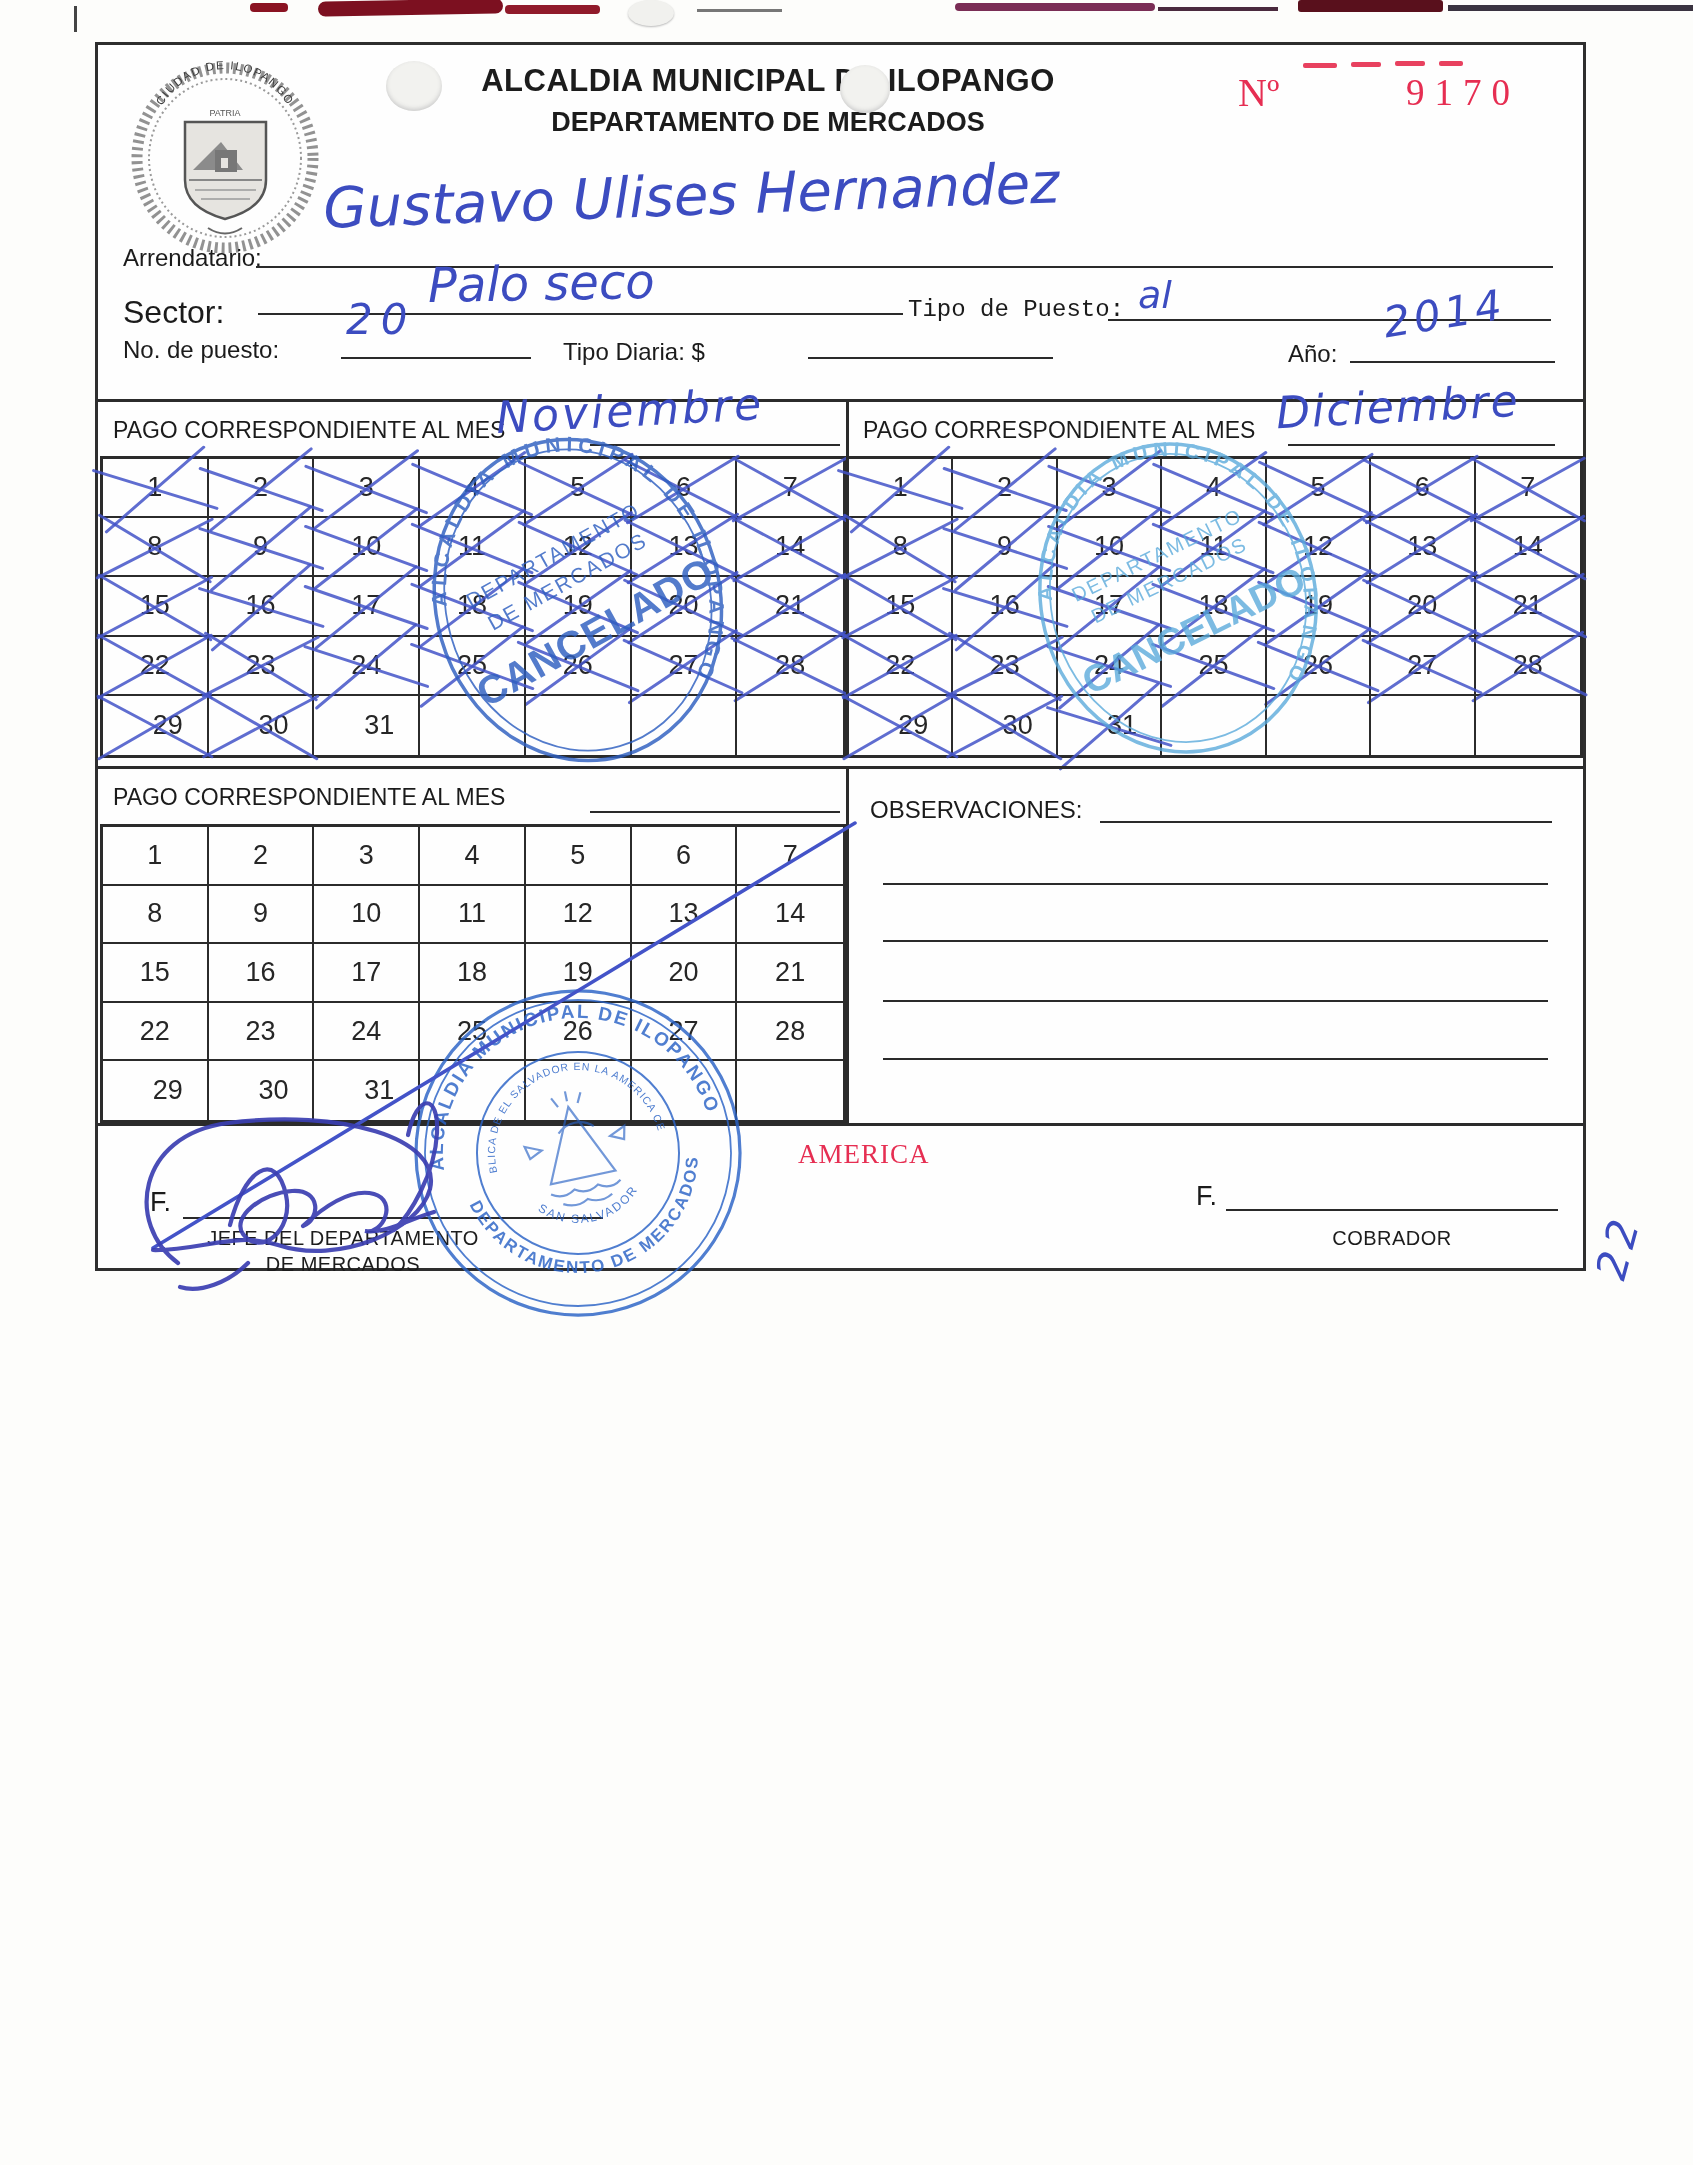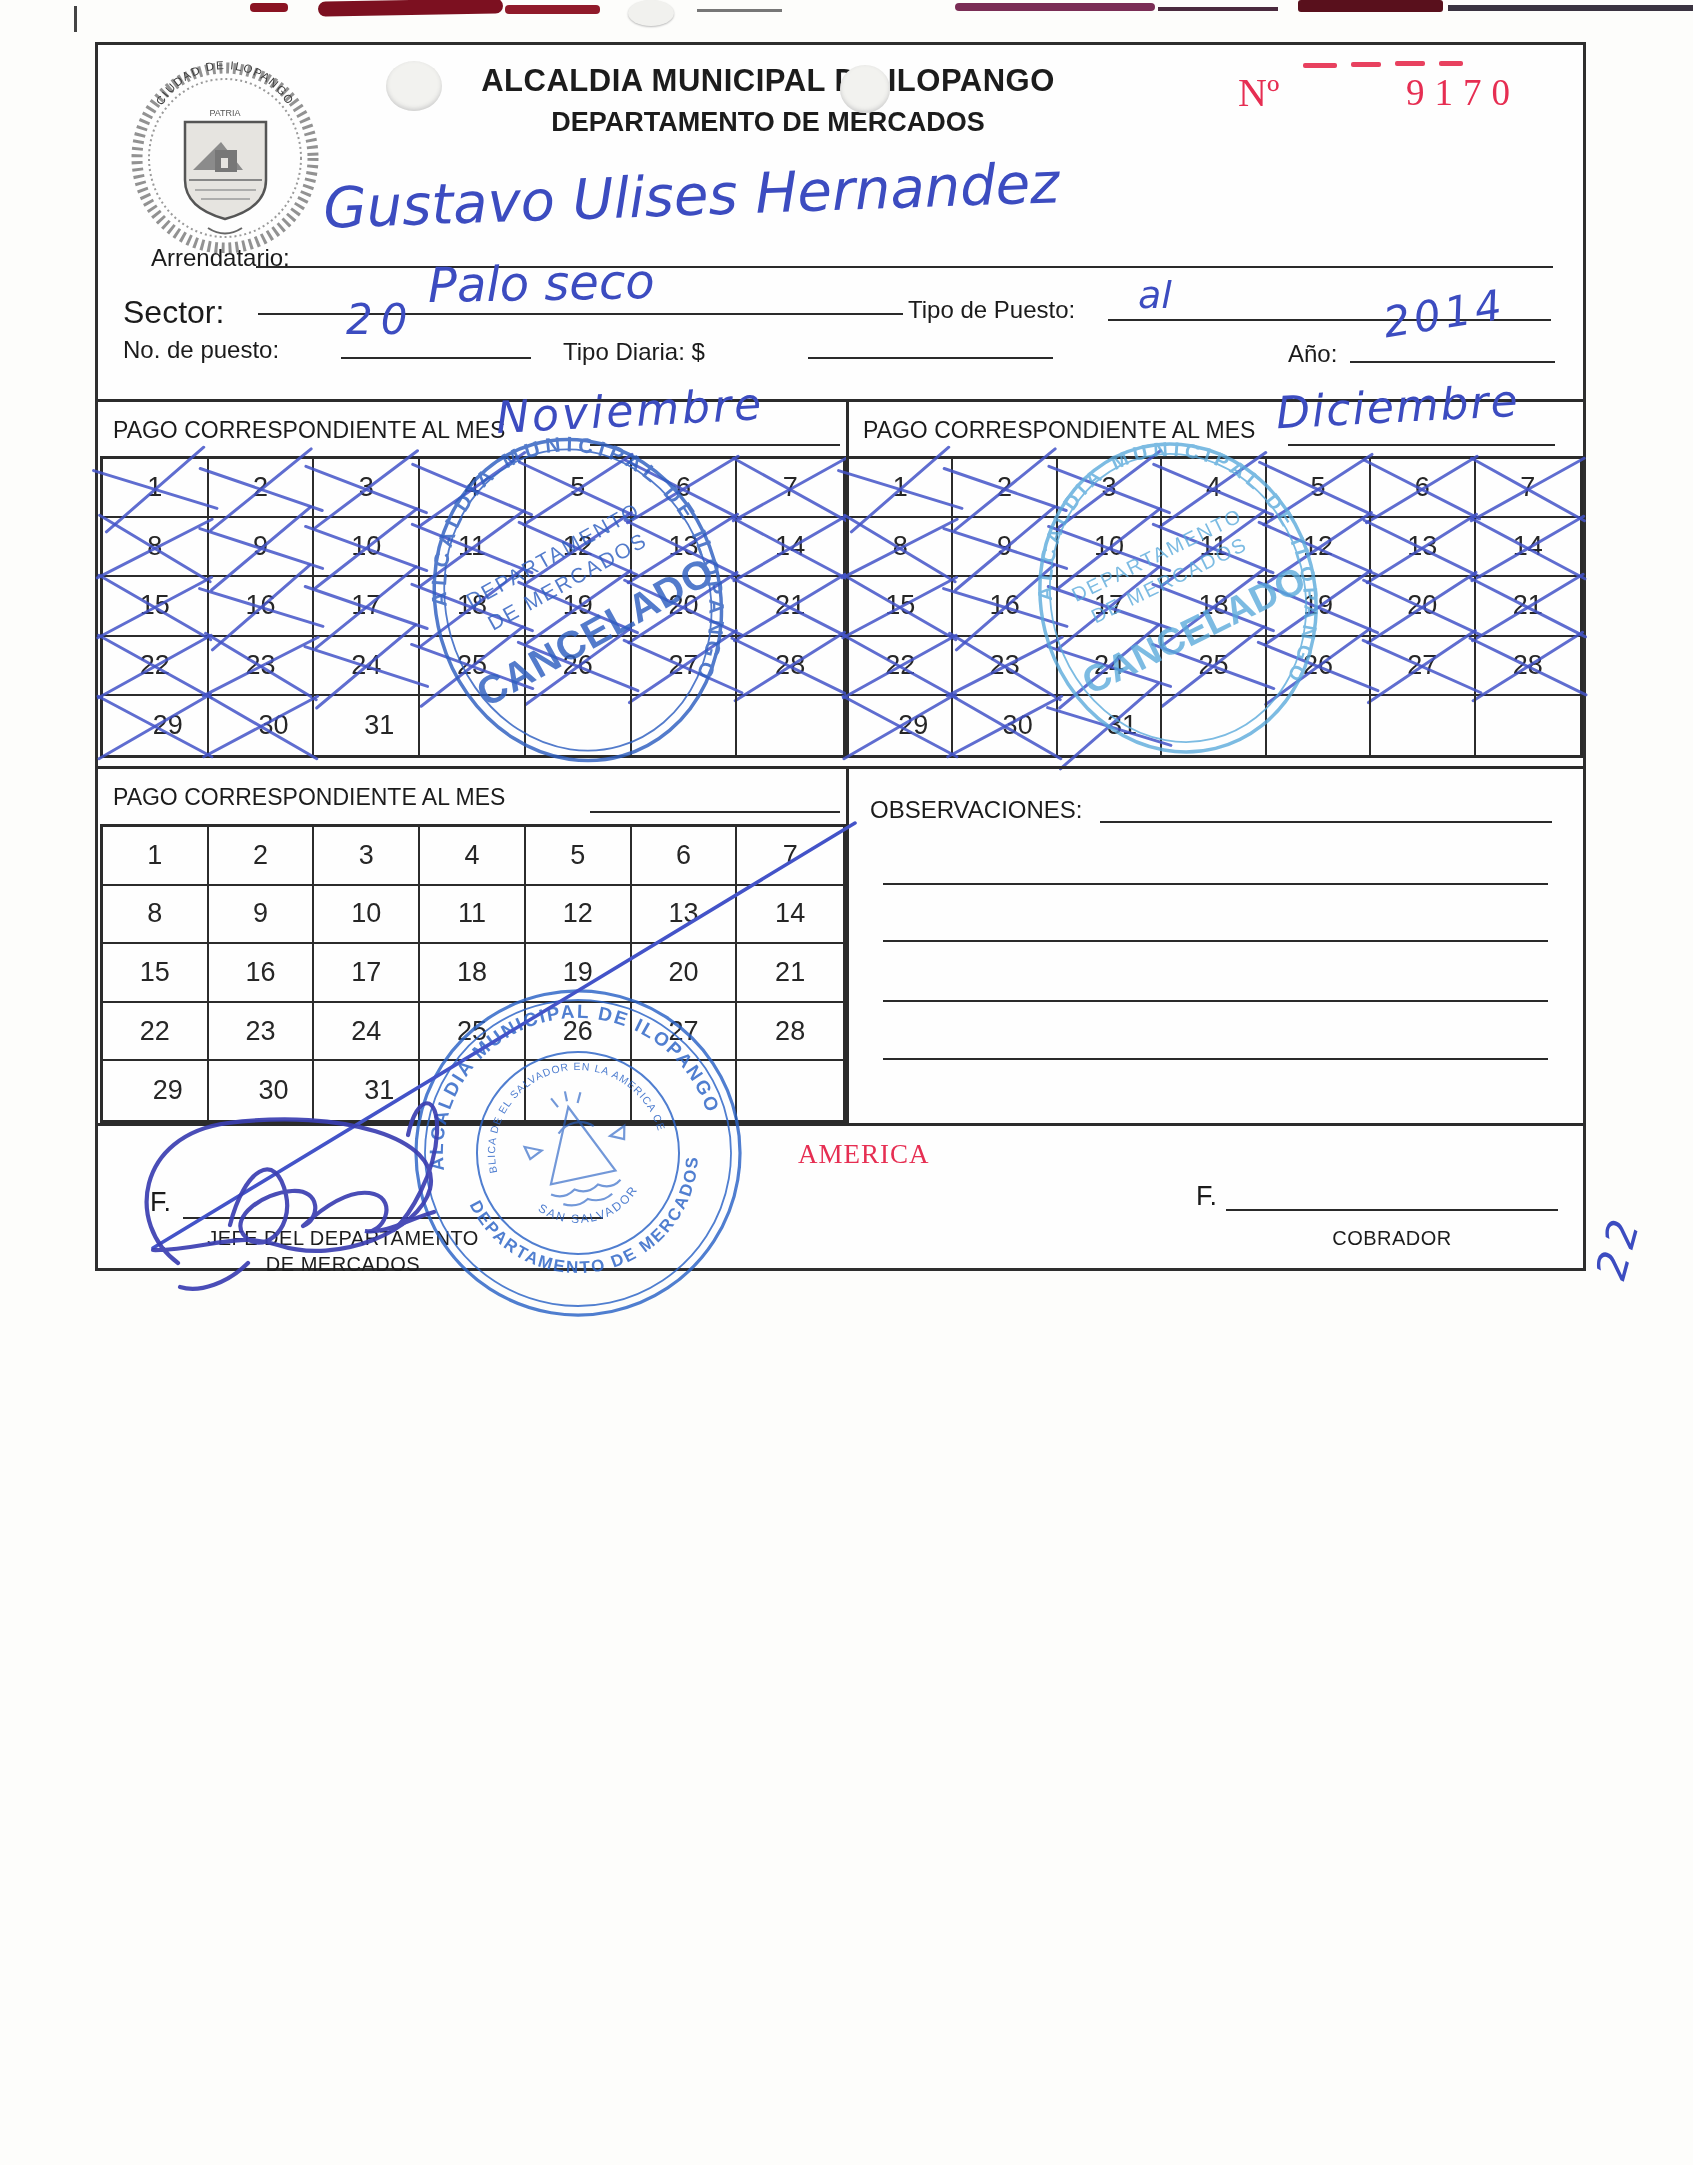--- a/index.html
+++ b/index.html
@@ -73,28 +73,28 @@
     <div class="artifact" style="left:288px;top:16px;width:56px;height:50px;background:#f2f2ef;border-radius:50%;box-shadow:inset 0 -2px 4px #ccc;"></div>
     <div class="artifact" style="left:742px;top:20px;width:50px;height:48px;background:#f2f2ef;border-radius:50%;box-shadow:inset 0 -2px 4px #ccc;"></div>
 
     <div class="abs serif-red" style="left:1140px;top:24px;font-size:40px;">Nº</div>
     <div class="dash" style="left:1205px;top:18px;width:34px;"></div>
     <div class="dash" style="left:1253px;top:17px;width:30px;"></div>
     <div class="dash" style="left:1297px;top:16px;width:30px;"></div>
     <div class="dash" style="left:1341px;top:16px;width:24px;"></div>
     <div class="abs serif-red" style="left:1308px;top:26px;font-size:37px;font-weight:normal;letter-spacing:10px;">9170</div>
 
-    <div class="abs lbl" style="left:25px;top:199px;font-size:24px;margin-left:28px;">Arrendatario:</div>
+    <div class="abs lbl" style="left:25px;top:199px;font-size:24px;">Arrendatario:</div>
     <div class="abs uline" style="left:158px;top:221px;width:1297px;"></div>
     <div class="abs hand" style="left:225px;top:118px;font-size:56px;transform:rotate(-2deg);">Gustavo Ulises Hernandez</div>
 
     <div class="abs lbl" style="left:25px;top:249px;font-size:32px;">Sector:</div>
     <div class="abs uline" style="left:160px;top:268px;width:645px;"></div>
     <div class="abs hand" style="left:330px;top:210px;font-size:48px;transform:rotate(-1deg);">Palo seco</div>
-    <div class="abs lbl" style="left:810px;top:251px;font-size:24px;">Tipo de Puesto:</div>
+    <div class="abs lbl" style="left:810px;top:251px;font-size:24px;font-family:Liberation Mono, monospace;">Tipo de Puesto:</div>
     <div class="abs uline" style="left:1010px;top:274px;width:443px;"></div>
     <div class="abs hand" style="left:1040px;top:228px;font-size:38px;">al</div>
 
     <div class="abs lbl" style="left:25px;top:291px;font-size:24px;">No. de puesto:</div>
     <div class="abs uline" style="left:243px;top:312px;width:190px;"></div>
     <div class="abs hand" style="left:248px;top:250px;font-size:42px;letter-spacing:8px;">20</div>
     <div class="abs lbl" style="left:465px;top:293px;font-size:24px;">Tipo Diaria: $</div>
     <div class="abs uline" style="left:710px;top:312px;width:245px;"></div>
     <div class="abs lbl" style="left:1190px;top:295px;font-size:24px;">Año:</div>
     <div class="abs uline" style="left:1252px;top:316px;width:205px;"></div>

